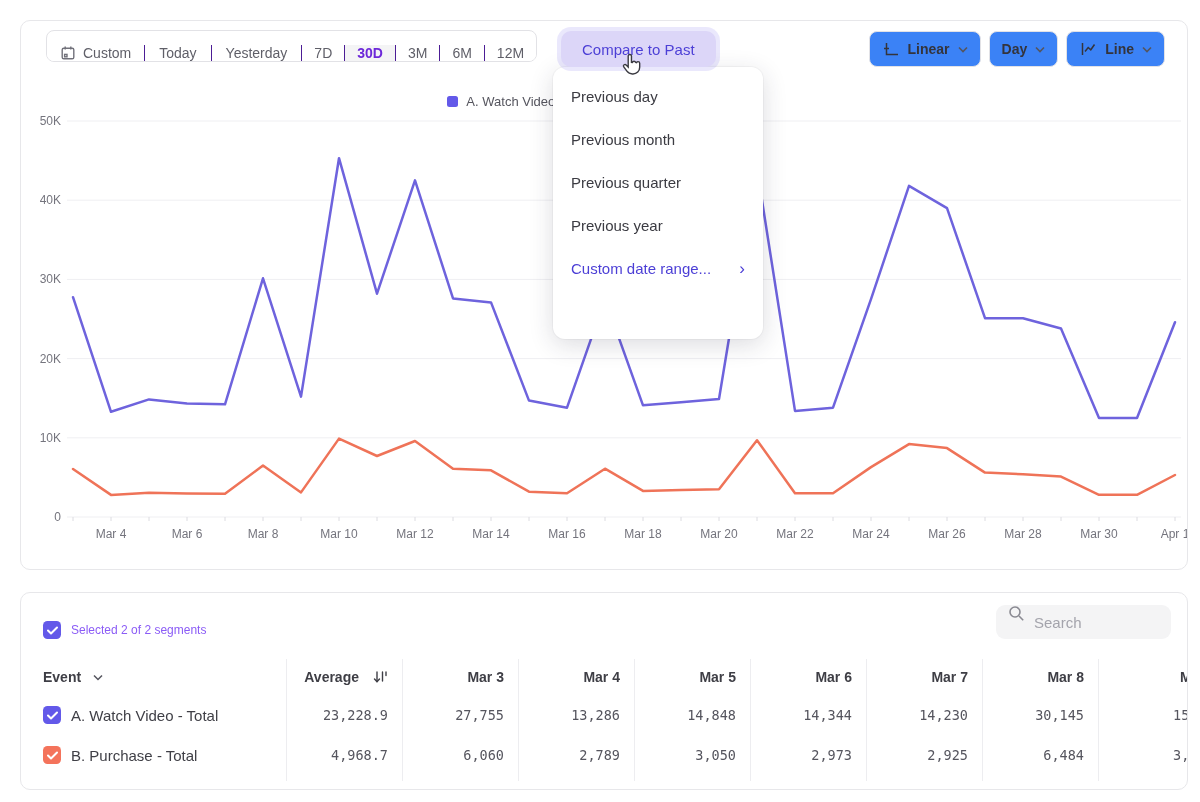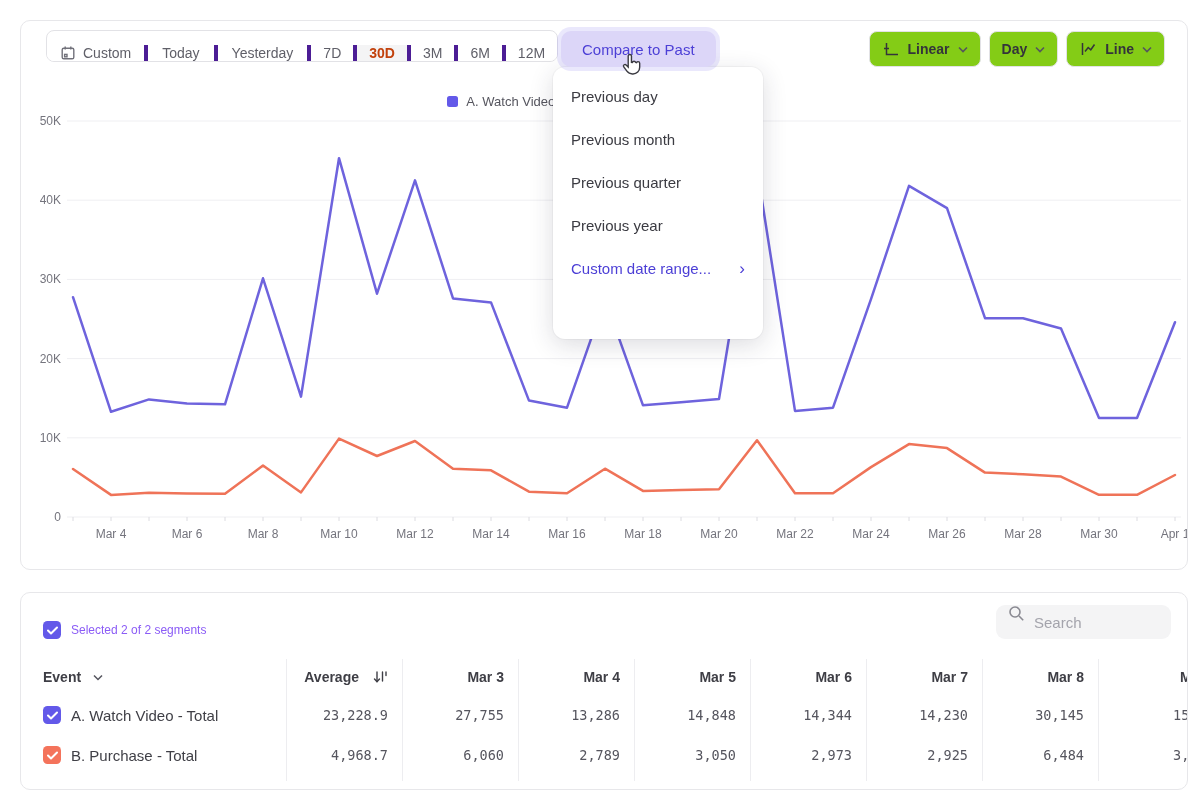--- a/index.html
+++ b/index.html
@@ -7,34 +7,34 @@
   .page { position:relative; width:1200px; height:802px; background:#fff;
           font-family:"Liberation Sans", sans-serif; overflow:hidden; }
   .card { position:absolute; background:#fff; border:1px solid #E7E7EA; border-radius:10px; }
   .chart-card { left:20px; top:20px; width:1168px; height:550px; }
   .table-card { left:20px; top:592px; width:1168px; height:198px; overflow:hidden; }
 
   
   .seg { position:absolute; left:25px; top:9px; height:32px; display:flex; align-items:flex-end;
          border:1px solid #E2E2E6; border-radius:8px; overflow:hidden; background:#fff; z-index:5; }
   .seg button { display:flex; align-items:center; gap:7px; padding:0 14px; background:#fff;
-         border:none; border-left:4px solid #4c1d95; font-family:inherit; font-size:14px;
+         border:none; border-left:1px solid #4c1d95; font-family:inherit; font-size:14px;
          color:#5F5F68; cursor:pointer; white-space:nowrap; }
   .seg button:first-child { border-left:none; padding:0 13px; }
   .seg button.compact { padding:0 12px; }
-  .seg button.active { background:#F4F4F5; color:#c2410c; font-weight:700; }
+  .seg button.active { background:#F4F4F5; color:#6d28d9; font-weight:700; }
 
   .compare-btn { position:absolute; left:540px; top:10px; height:36px; padding:0 21px; z-index:20;
          background:#DCD6F8; color:#4C3FD6; border:none; border-radius:10px;
          box-shadow:0 0 0 4px rgba(124,109,235,.16); font-family:inherit; font-size:15px;
          font-weight:500; cursor:pointer; }
 
   .right-controls { position:absolute; right:22px; top:10px; display:flex; gap:8px; z-index:5; }
   .right-controls button { display:flex; align-items:center; gap:8px; height:36px; padding:0 12px;
-         background:#84cc16; border:1px solid #E2E2E6; border-radius:8px; font-family:inherit;
+         background:#3b82f6; border:1px solid #E2E2E6; border-radius:8px; font-family:inherit;
          font-size:14px; font-weight:600; color:#34343B; cursor:pointer;justify-content:center; }
 
   
   .legend { position:absolute; left:0; top:73px; width:1152px; display:flex; justify-content:center;
             gap:24px; align-items:center; z-index:1; }
   .legend .item { display:flex; align-items:center; gap:8px; font-size:13px; color:#55555E; }
   .legend .swatch { width:11px; height:11px; border-radius:2.5px; display:inline-block; }
 
   
   #chart { position:absolute; left:0; top:0; width:1166px; height:548px; z-index:0; }

